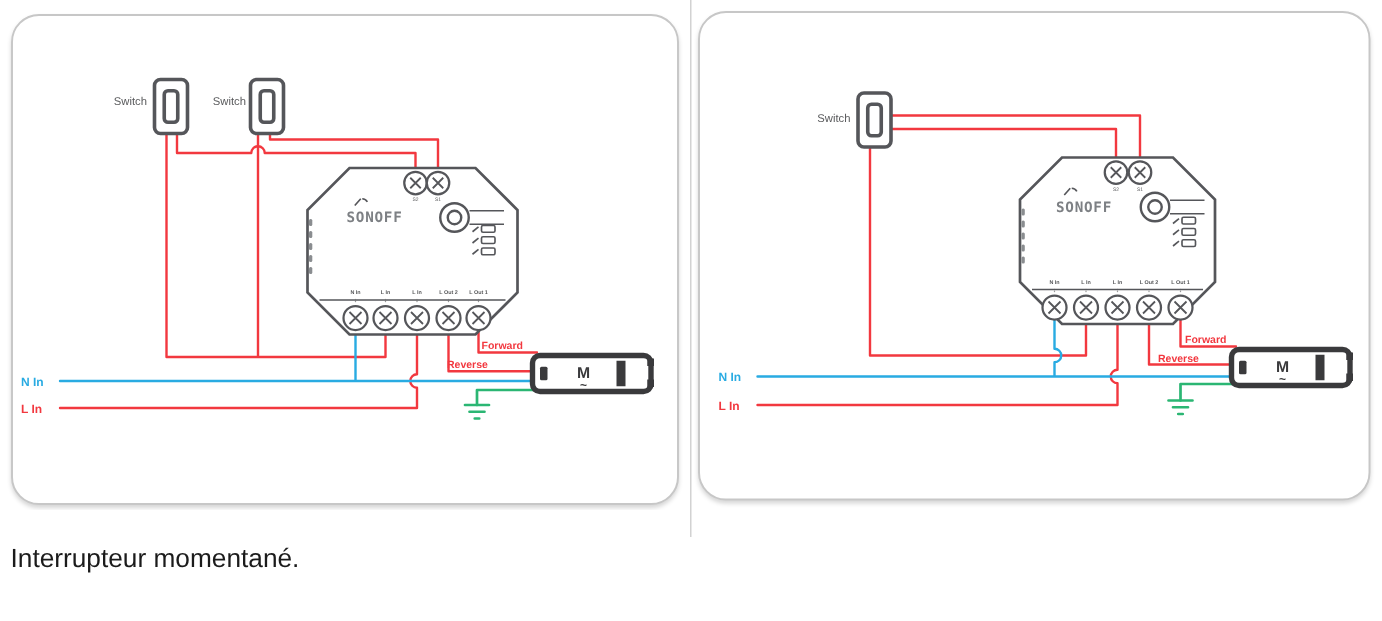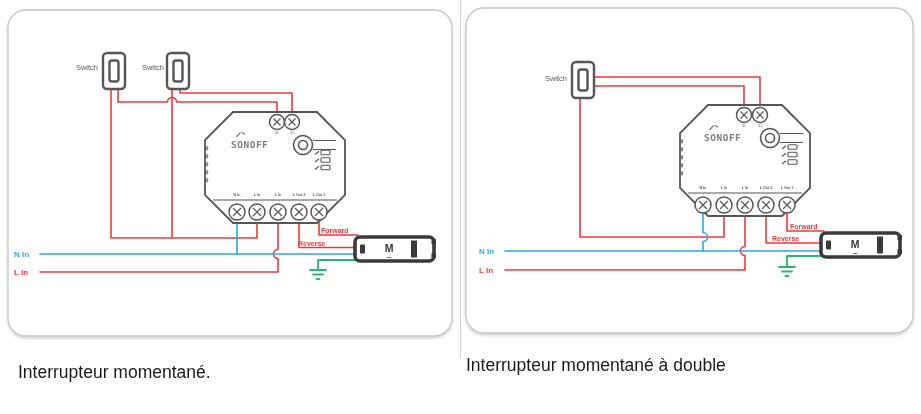--- a/index.html
+++ b/index.html
@@ -33,21 +33,21 @@
   .lbl-fr{font-size:7px;font-weight:bold;fill:var(--wire-live);}
   .lbl-term{font-size:3.6px;font-weight:bold;}
   .lbl-sub{font-size:4px;}
   .lbl-stop{font-size:3.3px;}
   .logo{font-family:"DejaVu Sans Mono",monospace;font-size:9.5px;font-weight:bold;
         fill:var(--logo-gray);letter-spacing:.5px;}
   .motor-m{font-size:10.5px;font-weight:bold;fill:var(--motor-dark);}
   .motor-t{font-size:8px;font-weight:bold;fill:var(--motor-dark);}
   .vent{fill:#8a8d90;}
   .caption{position:absolute;color:var(--caption-text);font-size:17.5px;line-height:25.5px;}
-  #caption-left{left:18px;top:360px;width:440px;}
+  #caption-left{left:7px;top:360px;width:440px;}
   #caption-right{left:466px;top:353px;width:450px;}
 </style>
 </head>
 <body>
 
 <svg id="panel-left" class="panel-svg" width="461" height="340" viewBox="0 0 461 340">
   <rect class="card" x="8" y="10" width="444" height="326" rx="18"></rect>
 
   <g>
     <path class="wire wire-live" d="M111,89 V238 H257 V220 M172,89 V238"></path>
@@ -274,14 +274,13 @@
     <text class="motor-t" x="394" y="255.5" text-anchor="middle">~</text>
   </g>
 </svg>
 
 <div class="divider"></div>
 
 <div class="caption" id="caption-left">
   <span style="display:block">Interrupteur momentané.</span>
 </div>
 <div class="caption" id="caption-right">
-  <span style="display:block">Interrupteur momentané à double</span>
 </div>
 
 </body></html>

